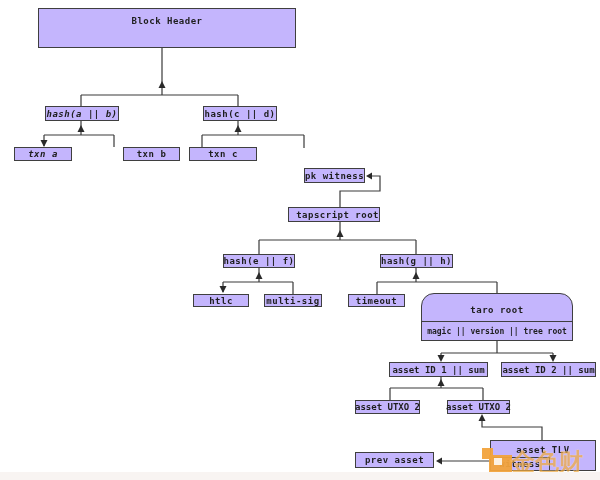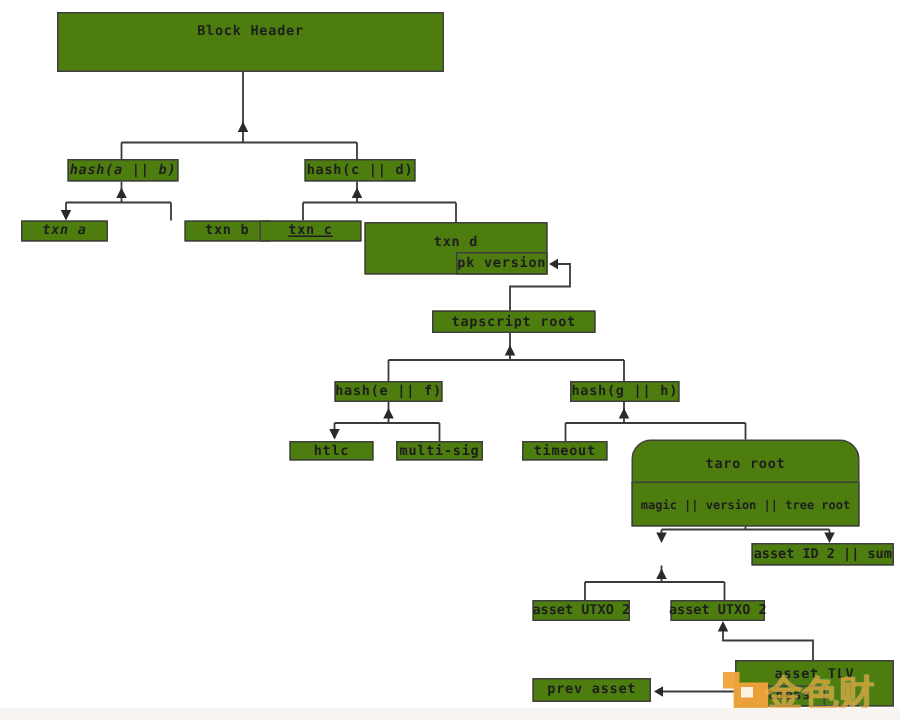--- a/index.html
+++ b/index.html
@@ -1,19 +1,19 @@
 <!DOCTYPE html>
 <html><head>
 <meta charset="utf-8">
 <style>
   html,body{margin:0;padding:0;background:#fff;}
   .stage{position:relative;width:600px;height:480px;background:#ffffff;overflow:hidden;
          font-family:"DejaVu Sans Mono","Liberation Mono",monospace;}
   .wires{position:absolute;left:0;top:0;}
-  .bx{position:absolute;box-sizing:border-box;border:1px solid #3f3f3f;background:#4d7c0f;
+  .bx{position:absolute;box-sizing:border-box;border:1px solid #3f3f3f;background:#c4b5fd;
       display:flex;align-items:center;justify-content:center;
       font:600 9px "DejaVu Sans Mono","Liberation Mono",monospace;
       letter-spacing:.5px;color:#1e1e1e;white-space:nowrap;}
   .bx.top{align-items:flex-start;}
   .bx.tight{letter-spacing:0;}
   .bx.fs8{font-size:8px;letter-spacing:0;}
   .footer-strip{position:absolute;left:0;top:472px;width:600px;height:8px;background:#f8f4f2;}
   .wm{position:absolute;left:458px;top:443px;width:142px;height:35px;pointer-events:none;}
   .wm-logo{position:absolute;left:24px;top:5px;width:30px;height:26px;}
   .wm-logo .b1{position:absolute;left:0;top:0;width:11px;height:11px;background:#f2a33c;opacity:.95;}
@@ -81,31 +81,28 @@
   <div class="bx" style="left:203px;top:106px;width:74px;height:15px;">
     <span>hash(c || d)</span>
   </div>
 
   <div class="bx" style="left:14px;top:147px;width:58px;height:14px;font-style:italic;">
     <span>txn a</span>
   </div>
   <div class="bx" style="left:86px;top:147px;width:57px;height:14px;margin-left:37px;">
     <span>txn b</span>
   </div>
-  <div class="bx" style="left:173px;top:147px;width:68px;height:14px;text-decoration:underline;">
+  <div class="bx" style="left:189px;top:147px;width:68px;height:14px;">
     <span>txn c</span>
   </div>
-  <div class="bx top" style="left:243px;top:148px;width:122px;height:35px;padding-top:8px;">
-    <span>txn d</span>
-  </div>
   <div class="bx" style="left:304px;top:168px;width:61px;height:15px;">
-    <span>pk version</span>
+    <span>pk witness</span>
   </div>
 
-  <div class="bx" style="left:288px;top:207px;width:109px;height:15px;">
+  <div class="bx" style="left:288px;top:207px;width:92px;height:15px;justify-content:flex-end;">
     <span>tapscript root</span>
   </div>
 
   <div class="bx" style="left:223px;top:254px;width:72px;height:14px;">
     <span>hash(e || f)</span>
   </div>
   <div class="bx" style="left:380px;top:254px;width:73px;height:14px;">
     <span>hash(g || h)</span>
   </div>
 
@@ -115,24 +112,27 @@
   <div class="bx" style="left:264px;top:294px;width:58px;height:13px;">
     <span>multi-sig</span>
   </div>
   <div class="bx" style="left:348px;top:294px;width:57px;height:13px;justify-content:center;">
     <span>timeout</span>
   </div>
 
   <div class="bx top" style="left:421px;top:293px;width:152px;height:40px;padding-top:11px;border-radius:13px;">
     <span>taro root</span>
   </div>
-  <div class="bx fs8" style="left:421px;top:321px;width:152px;height:30px;">
+  <div class="bx fs8" style="left:421px;top:321px;width:152px;height:20px;">
     <span>magic || version || tree root</span>
   </div>
 
+  <div class="bx tight" style="left:389px;top:362px;width:99px;height:15px;">
+    <span>asset ID 1 || sum</span>
+  </div>
   <div class="bx tight" style="left:501px;top:362px;width:95px;height:15px;">
     <span>asset ID 2 || sum</span>
   </div>
 
   <div class="bx tight" style="left:355px;top:400px;width:65px;height:14px;">
     <span>asset UTXO 2</span>
   </div>
   <div class="bx tight" style="left:447px;top:400px;width:63px;height:14px;">
     <span>asset UTXO 2</span>
   </div>

